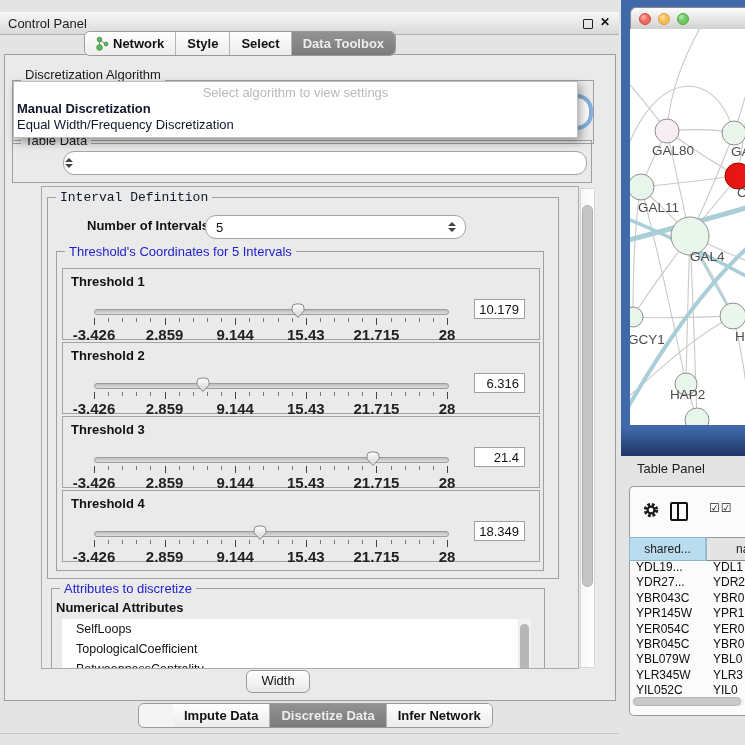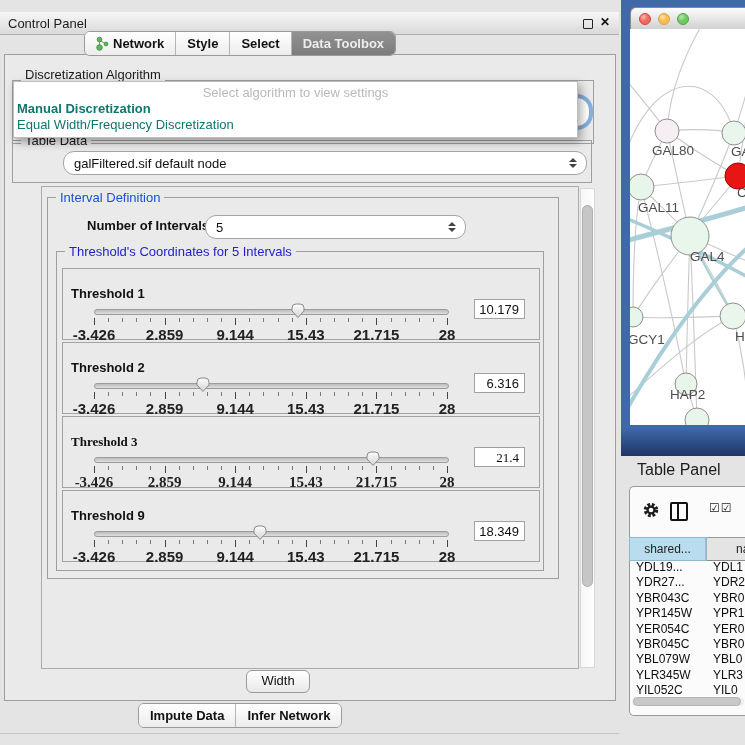--- a/index.html
+++ b/index.html
@@ -17,54 +17,54 @@
   #cp-main{left:4px;top:54px;width:610px;height:645px;background:#eaeaea;border:1px solid #9e9e9e;}
 
   
   .tabbar{display:flex;border:1px solid #9a9a9a;border-radius:6px;overflow:hidden;
     background:#f4f4f4;height:23px;z-index:30;}
   .tab{display:flex;align-items:center;padding:0 11px;font-size:13px;font-weight:700;color:#111;
     background:linear-gradient(#ffffff,#ececec);border-right:1px solid #b5b5b5;white-space:nowrap;}
   .tab:last-child{border-right:none;}
   .tab.selected{background:linear-gradient(#929292,#7c7c7c);color:#ededed;}
   #top-tabbar{left:84px;top:31px;}
-  #bottom-tabbar{left:138px;top:703px;}
+  #bottom-tabbar{left:138px;top:703px;padding-left:34px;}
 
   
   .group{border:1px solid #9f9f9f;}
   .group-title{position:absolute;top:-8px;left:8px;background:#eaeaea;padding:0 4px;font-size:13px;}
-  .t-black{color:#1a1a1a;} .t-green{color:#1d4ed8;} .t-blue{color:#2222cc;}
+  .t-black{color:#1a1a1a;} .t-green{color:#0f172a;font-family:Liberation Mono, monospace;} .t-blue{color:#2222cc;}
 
   
   .combo{background:#fff;border:1px solid #a5a5a5;border-radius:11px;
     display:flex;align-items:center;font-size:13px;color:#111;}
   .combo .val{flex:1;padding-left:10px;}
   .spin{width:9px;margin-right:9px;display:flex;flex-direction:column;align-items:center;gap:2px;}
   .spin i{width:0;height:0;border-left:4px solid transparent;border-right:4px solid transparent;}
   .spin .up{border-bottom:4px solid #444;} .spin .dn{border-top:4px solid #444;}
 
   
   #algo-popup{left:13px;top:81px;width:563px;height:55px;background:#fff;border:1px solid #bdbdbd;
     box-shadow:3px 4px 9px rgba(0,0,0,.35);z-index:20;}
   #algo-ph{top:3px;left:0;width:100%;text-align:center;font-size:13px;color:#b9b9b9;}
-  .algo-opt{left:3px;font-size:13px;color:#0f766e;}
+  .algo-opt{left:3px;font-size:13px;color:#0f172a;}
 
   #focus-combo{left:300px;top:97px;width:288px;height:28px;border-radius:13px;background:#fff;
     border:1px solid #8aa8cc;box-shadow:0 0 0 3px rgba(98,155,219,.75);z-index:10;}
 
   
   #viewport{left:41px;top:186px;width:536px;height:481px;border:1px solid #ababab;
     background:#eaeaea;overflow:hidden;}
   #vsb{left:580px;top:188px;width:13px;height:478px;background:linear-gradient(to right,#f6f6f6,#ffffff);
     border:1px solid #d7d7d7;}
   #vsb-thumb{left:1px;top:16px;width:9px;height:380px;background:#c6c6c6;border:1px solid #aeaeae;border-radius:6px;}
 
   
   .thr-box{position:absolute;left:5px;width:476px;height:70px;border:1px solid #a3a3a3;background:#eaeaea;}
-  .thr-label{position:absolute;left:8px;top:5px;font-size:13px;font-weight:700;color:#111;margin-top:12px;}
+  .thr-label{position:absolute;left:8px;top:5px;font-size:13px;font-weight:700;color:#111;}
   .thr-track{position:absolute;left:31px;top:40px;width:353px;height:4px;background:linear-gradient(#bdbdbd,#dedede);
     border:1px solid #9c9c9c;border-radius:3px;}
   .thr-thumb{position:absolute;top:33px;width:16px;height:17px;}
   .tick{position:absolute;width:1px;background:#777;}
   .tick.major{background:#444;}
   .tick-lab{position:absolute;font-size:15px;font-weight:700;color:#222;transform:translateX(-50%);white-space:nowrap;}
   .thr-val{position:absolute;left:411px;top:30px;width:51px;height:20px;background:#fff;border:1px solid #a0a0a0;
     font-size:13px;color:#111;text-align:right;line-height:20px;padding-right:5px;box-sizing:border-box;}
 
   
@@ -80,21 +80,21 @@
 
   
   #net-frame{left:621px;top:0;width:124px;height:456px;background:#3f69a9;}
   #net-frame-shade{left:621px;top:428px;width:124px;height:28px;background:linear-gradient(#3f69a9,#1f3566);}
   #net-titlebar{left:630px;top:7px;width:115px;height:22px;border:1px solid #8a8a8a;border-right:none;
     border-radius:6px 0 0 0;background:linear-gradient(#fcfcfc,#cfcfcf);}
   .light{position:absolute;top:5px;width:12px;height:12px;border-radius:50%;box-sizing:border-box;}
   #net-canvas{left:630px;top:29px;width:115px;height:396px;background:#fff;overflow:hidden;}
 
   
-  #tp-title{left:637px;top:461px;font-size:16px;color:#1c1c1c;}
+  #tp-title{left:637px;top:461px;font-size:13px;color:#1c1c1c;}
   #tp-box{left:629px;top:486px;width:116px;height:228px;background:#fbfbfb;border:1px solid #999;
     border-right:none;border-radius:5px 0 0 5px;}
   #tp-gear{left:12px;top:14px;}
   #tp-cols{left:40px;top:15px;width:14px;height:15px;border:2px solid #111;border-radius:2px;}
   #tp-cols i{position:absolute;left:5px;top:0;width:2px;height:100%;background:#111;}
   #tp-checks{left:79px;top:14px;font-family:"DejaVu Sans",sans-serif;font-size:12px;color:#222;letter-spacing:1px;}
   #tp-header{left:0;top:50px;width:200px;height:22px;background:#e4e4e4;border-top:1px solid #999;
     border-bottom:1px solid #8a8a8a;display:flex;}
   #tp-h1{width:75px;background:#b9ddef;border-right:1px solid #9bbcd2;outline:1px solid #8fb8cf;
     font-size:12px;color:#222;text-align:center;line-height:22px;}
@@ -151,21 +151,20 @@
     <div class="abs" id="algo-ph">Select algorithm to view settings</div>
     <div id="algo-opts">
         <div class="abs algo-opt" style="top: 19px; font-weight: 700;">Manual Discretization</div>
         <div class="abs algo-opt" style="top: 35px; font-weight: 400;">Equal Width/Frequency Discretization</div>
       </div>
   </div>
 
   <div class="abs group" style="left:12px;top:140px;width:578px;height:41px;">
     <span class="group-title t-black">Table Data</span>
     <div class="combo abs" style="left:50px;top:10px;width:522px;height:22px;">
-      <span class="val">galFiltered.sif default node</span>
       <span class="spin">
           <i class="up"></i>
           <i class="dn"></i>
         </span>
     </div>
   </div>
 
   <div class="abs" id="viewport">
     <div class="abs group" style="left:5px;top:10px;width:510px;height:380px;">
       <span class="group-title t-green">Interval Definition</span>
@@ -253,21 +252,21 @@
               <div class="tick-lab" style="left: 101.6px; top: 57px;">2.859</div>
               <div class="tick-lab" style="left: 172.2px; top: 57px;">9.144</div>
               <div class="tick-lab" style="left: 242.8px; top: 57px;">15.43</div>
               <div class="tick-lab" style="left: 313.4px; top: 57px;">21.715</div>
               <div class="tick-lab" style="left: 384px; top: 57px;">28</div>
               <svg class="thr-thumb" width="16" height="17" style="left:132.42932603576656px">
                 <path d="M2,6 Q2,2 6,2 L10,2 Q14,2 14,6 L14,9 L8,15.5 L2,9 Z" fill="url(#thumbGrad)" stroke="#8a8a8a" stroke-width="1"></path>
               </svg>
               <div class="thr-val">6.316</div>
             </div>
-            <div class="thr-box" style="top: 164px; font-family: Liberation Serif, serif;">
+            <div class="thr-box" style="top: 164px;">
               <div class="thr-label">Threshold 3</div>
               <div class="thr-track"></div>
               <div class="tick major" style="left: 31px; top: 49px; height: 7px;"></div>
               <div class="tick" style="left: 45.12px; top: 49px; height: 4px;"></div>
               <div class="tick" style="left: 59.24px; top: 49px; height: 4px;"></div>
               <div class="tick" style="left: 73.36px; top: 49px; height: 4px;"></div>
               <div class="tick" style="left: 87.48px; top: 49px; height: 4px;"></div>
               <div class="tick major" style="left: 101.6px; top: 49px; height: 7px;"></div>
               <div class="tick" style="left: 115.72px; top: 49px; height: 4px;"></div>
               <div class="tick" style="left: 129.84px; top: 49px; height: 4px;"></div>
@@ -294,21 +293,21 @@
               <div class="tick-lab" style="left: 172.2px; top: 57px;">9.144</div>
               <div class="tick-lab" style="left: 242.8px; top: 57px;">15.43</div>
               <div class="tick-lab" style="left: 313.4px; top: 57px;">21.715</div>
               <div class="tick-lab" style="left: 384px; top: 57px;">28</div>
               <svg class="thr-thumb" width="16" height="17" style="left:301.863934321899px">
                 <path d="M2,6 Q2,2 6,2 L10,2 Q14,2 14,6 L14,9 L8,15.5 L2,9 Z" fill="url(#thumbGrad)" stroke="#8a8a8a" stroke-width="1"></path>
               </svg>
               <div class="thr-val">21.4</div>
             </div>
             <div class="thr-box" style="top: 238px;">
-              <div class="thr-label">Threshold 9</div>
+              <div class="thr-label">Threshold 4</div>
               <div class="thr-track"></div>
               <div class="tick major" style="left: 31px; top: 49px; height: 7px;"></div>
               <div class="tick" style="left: 45.12px; top: 49px; height: 4px;"></div>
               <div class="tick" style="left: 59.24px; top: 49px; height: 4px;"></div>
               <div class="tick" style="left: 73.36px; top: 49px; height: 4px;"></div>
               <div class="tick" style="left: 87.48px; top: 49px; height: 4px;"></div>
               <div class="tick major" style="left: 101.6px; top: 49px; height: 7px;"></div>
               <div class="tick" style="left: 115.72px; top: 49px; height: 4px;"></div>
               <div class="tick" style="left: 129.84px; top: 49px; height: 4px;"></div>
               <div class="tick" style="left: 143.96px; top: 49px; height: 4px;"></div>
@@ -336,30 +335,45 @@
               <div class="tick-lab" style="left: 313.4px; top: 57px;">21.715</div>
               <div class="tick-lab" style="left: 384px; top: 57px;">28</div>
               <svg class="thr-thumb" width="16" height="17" style="left:188.90752879781073px">
                 <path d="M2,6 Q2,2 6,2 L10,2 Q14,2 14,6 L14,9 L8,15.5 L2,9 Z" fill="url(#thumbGrad)" stroke="#8a8a8a" stroke-width="1"></path>
               </svg>
               <div class="thr-val">18.349</div>
             </div>
           </div>
       </div>
     </div>
+    <div class="abs group" style="left:9px;top:401px;width:492px;height:110px;border-bottom:none;">
+      <span class="group-title t-blue">Attributes to discretize</span>
+      <div class="abs" style="left:4px;top:11px;font-size:13px;font-weight:700;color:#111;">Numerical Attributes</div>
+      <div id="attr-list">
+          <div class="attr-item">SelfLoops</div>
+          <div class="attr-item">TopologicalCoefficient</div>
+          <div class="attr-item">BetweennessCentrality</div>
+        </div>
+      <div id="attr-sb">
+          <div id="attr-sb-thumb"></div>
+        </div>
+    </div>
   </div>
   <div class="abs" id="vsb">
     <div class="abs" id="vsb-thumb"></div>
   </div>
 
   <div class="abs" id="apply-btn">Width</div>
 
   <div class="abs tabbar" id="bottom-tabbar">
       <div class="tab">
         <span>Impute Data</span>
+      </div>
+      <div class="tab selected">
+        <span>Discretize Data</span>
       </div>
       <div class="tab">
         <span>Infer Network</span>
       </div>
     </div>
   <div class="abs" id="cp-bottom-line"></div>
 
   <div class="abs" id="net-frame"></div>
   <div class="abs" id="net-frame-shade"></div>
   <div class="abs" id="net-titlebar">

